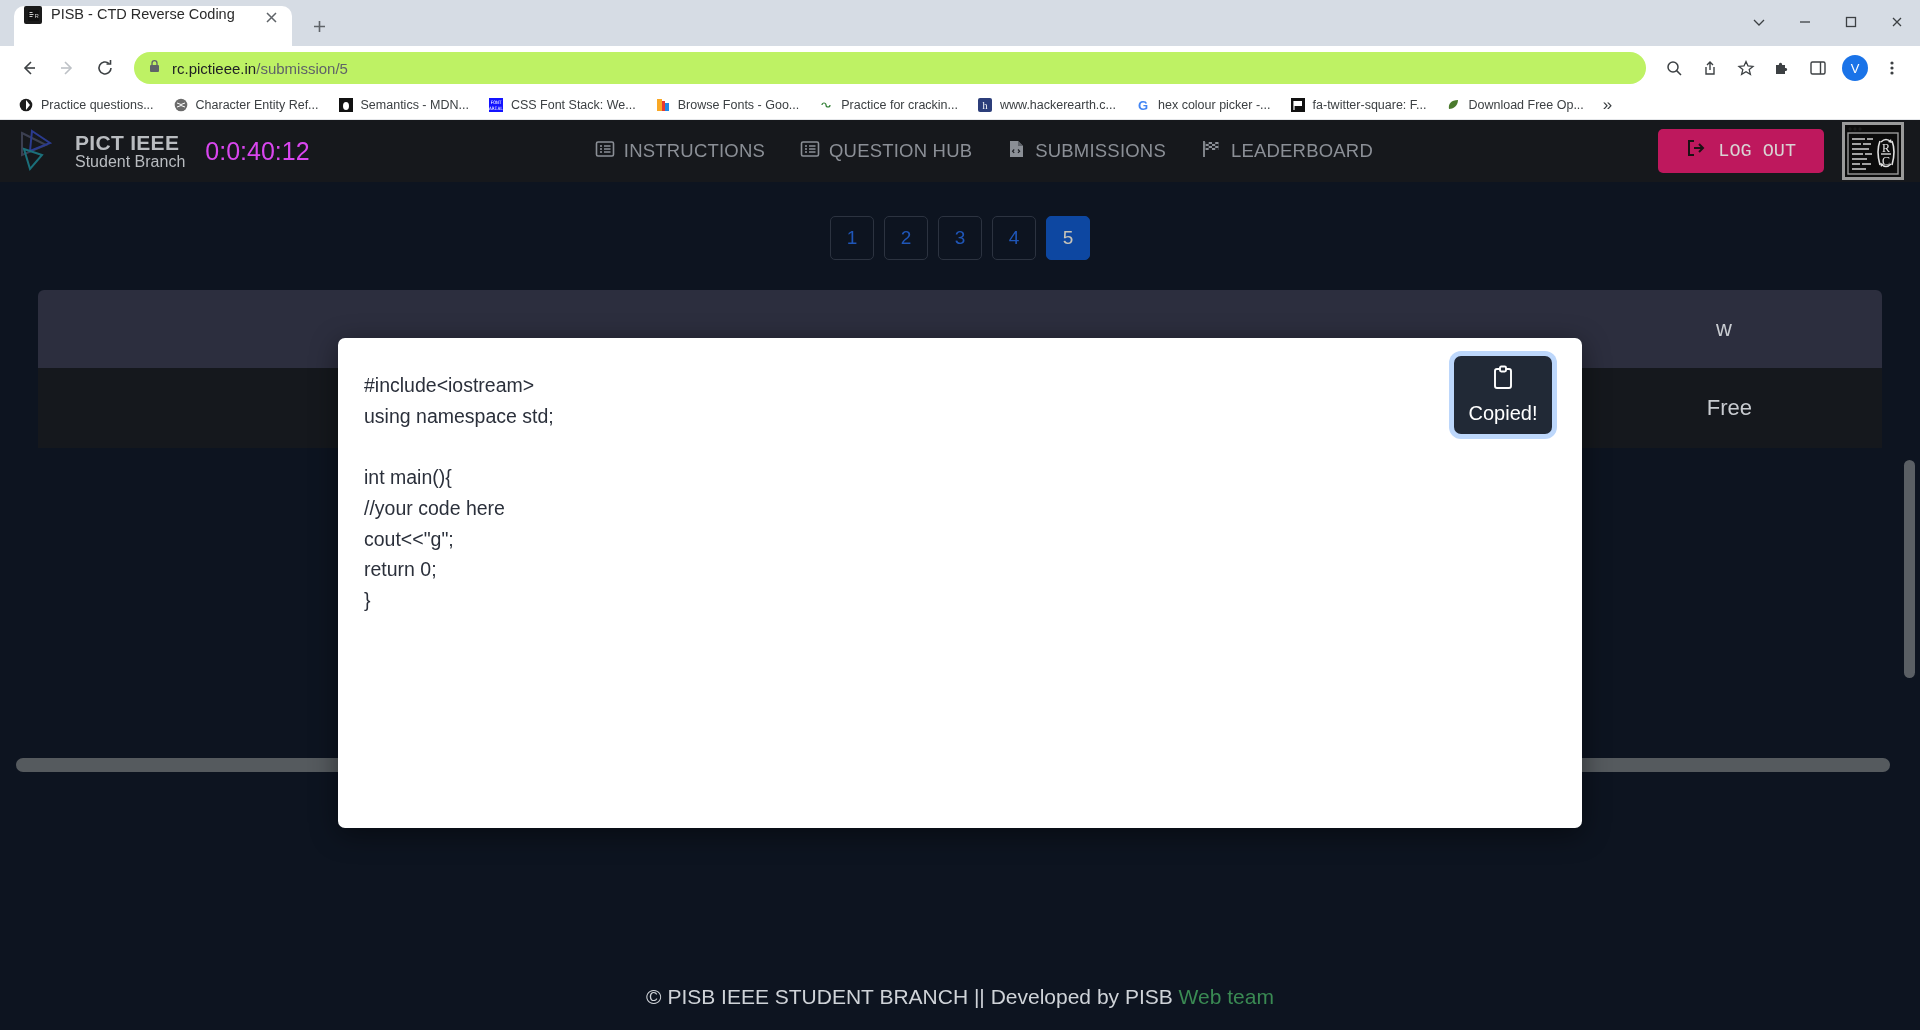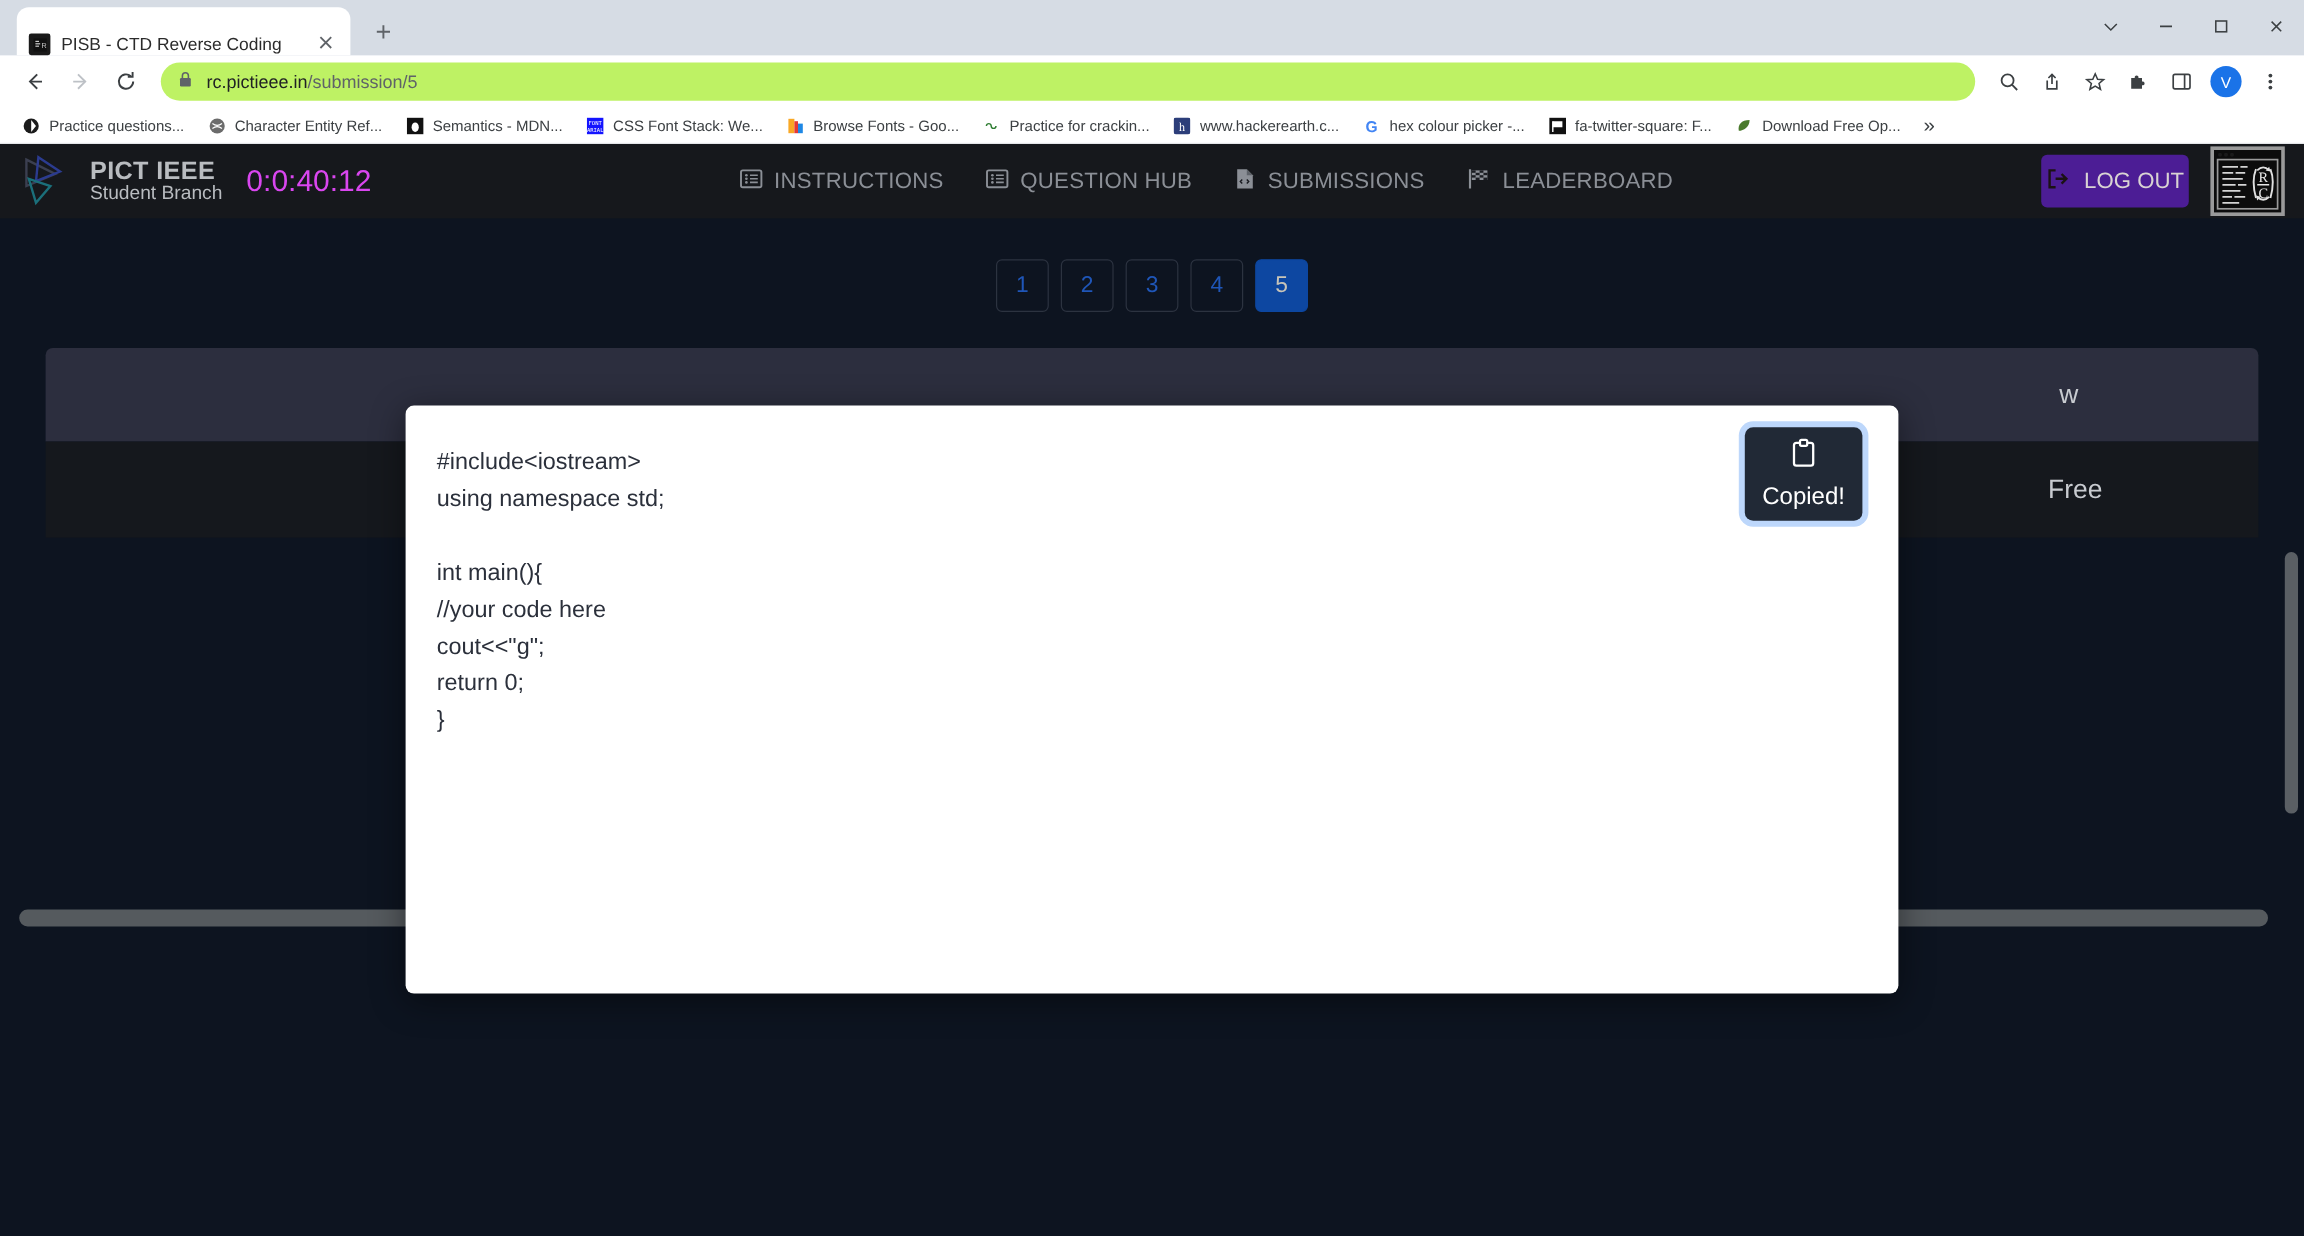--- a/index.html
+++ b/index.html
@@ -8,21 +8,21 @@
     font-family:"Liberation Sans", sans-serif;
     background:#0d1420;
   }
 
   
   .browser { width:1920px; height:1030px; display:flex; flex-direction:column; background:#d6dce4; }
 
   .tabstrip { height:46px; background:#d6dce4; display:flex; align-items:flex-end; position:relative; padding-left:14px; }
   .tab {
     height:40px; width:278px; background:#ffffff; border-radius:10px 10px 0 0;
-    display:flex; align-items:flex-end; padding:0 10px; gap:9px; position:relative;margin-top:16px;
+    display:flex; align-items:flex-start; padding:0 10px; gap:9px; position:relative;margin-top:16px;
   }
   .tab-favicon {
     width:18px; height:18px; background:#1a1a1a; border-radius:2px; flex:none;
     display:flex; align-items:center; justify-content:center;
   }
   .tab-title {
     font-size:14.5px; color:#2b2b2b; white-space:nowrap; overflow:hidden;
     text-overflow:ellipsis; flex:1;
   }
   .tab-close { width:22px; height:22px; display:flex; align-items:center; justify-content:center; flex:none; border-radius:50%; }
@@ -60,23 +60,23 @@
   .brand { display:flex; align-items:center; gap:11px; flex:none; }
   .brand-text { line-height:1.05; }
   .brand-top { font-size:21px; font-weight:bold; color:#b9bcc0; letter-spacing:.3px; }
   .brand-sub { font-size:16px; color:#b9bcc0; }
   .timer { font-size:25px; color:#d946ef; margin-left:20px; flex:none; }
 
   .nav { flex:1; display:flex; align-items:center; justify-content:center; gap:35px; }
   .navitem { display:flex; align-items:center; gap:9px; font-size:18.5px; color:#8b8f96; letter-spacing:.2px; white-space:nowrap; }
 
   .logout {
-    background:#4c1d95; color:#d9d3d3; border:none; border-radius:5px;
-    height:44px; padding:0 4px; display:flex; align-items:center; gap:11px;
-    font-size:18.5px; font-family:Liberation Sans, sans-serif; flex:none; margin-right:18px;
+    background:#be185d; color:#d9d3d3; border:none; border-radius:5px;
+    height:44px; padding:0 28px; display:flex; align-items:center; gap:11px;
+    font-size:18.5px; font-family:Liberation Mono, monospace; flex:none; margin-right:18px;
   }
   .rc-logo { width:62px; height:58px; background:#9a9a9a; padding:3px; flex:none; }
   .rc-inner { width:100%; height:100%; background:#0c0c0c; position:relative; }
 
   
   .pager { display:flex; justify-content:center; gap:10px; padding-top:34px; }
   .pg {
     width:44px; height:44px; border:1px solid #2c3340; border-radius:5px; background:transparent;
     color:#1f56b8; font-size:19px; font-family:inherit; display:flex; align-items:center; justify-content:center;
   }
@@ -475,15 +475,20 @@
                   <rect x="9" y="1.5" width="6" height="5" rx="1.2" stroke="#ffffff" stroke-width="1.9" fill="#212936"></rect>
                 </svg>
             </span>
             <span>Copied!</span>
           </button>
         </div>
       </div>
     </div>
 
 
+    <div class="footer">
+      <div class="footer-text">
+        <span>© PISB IEEE STUDENT BRANCH || Developed by PISB </span><span class="green">Web team</span>
+      </div>
+    </div>
 
   </div>
 </div>
 
 </body></html>

